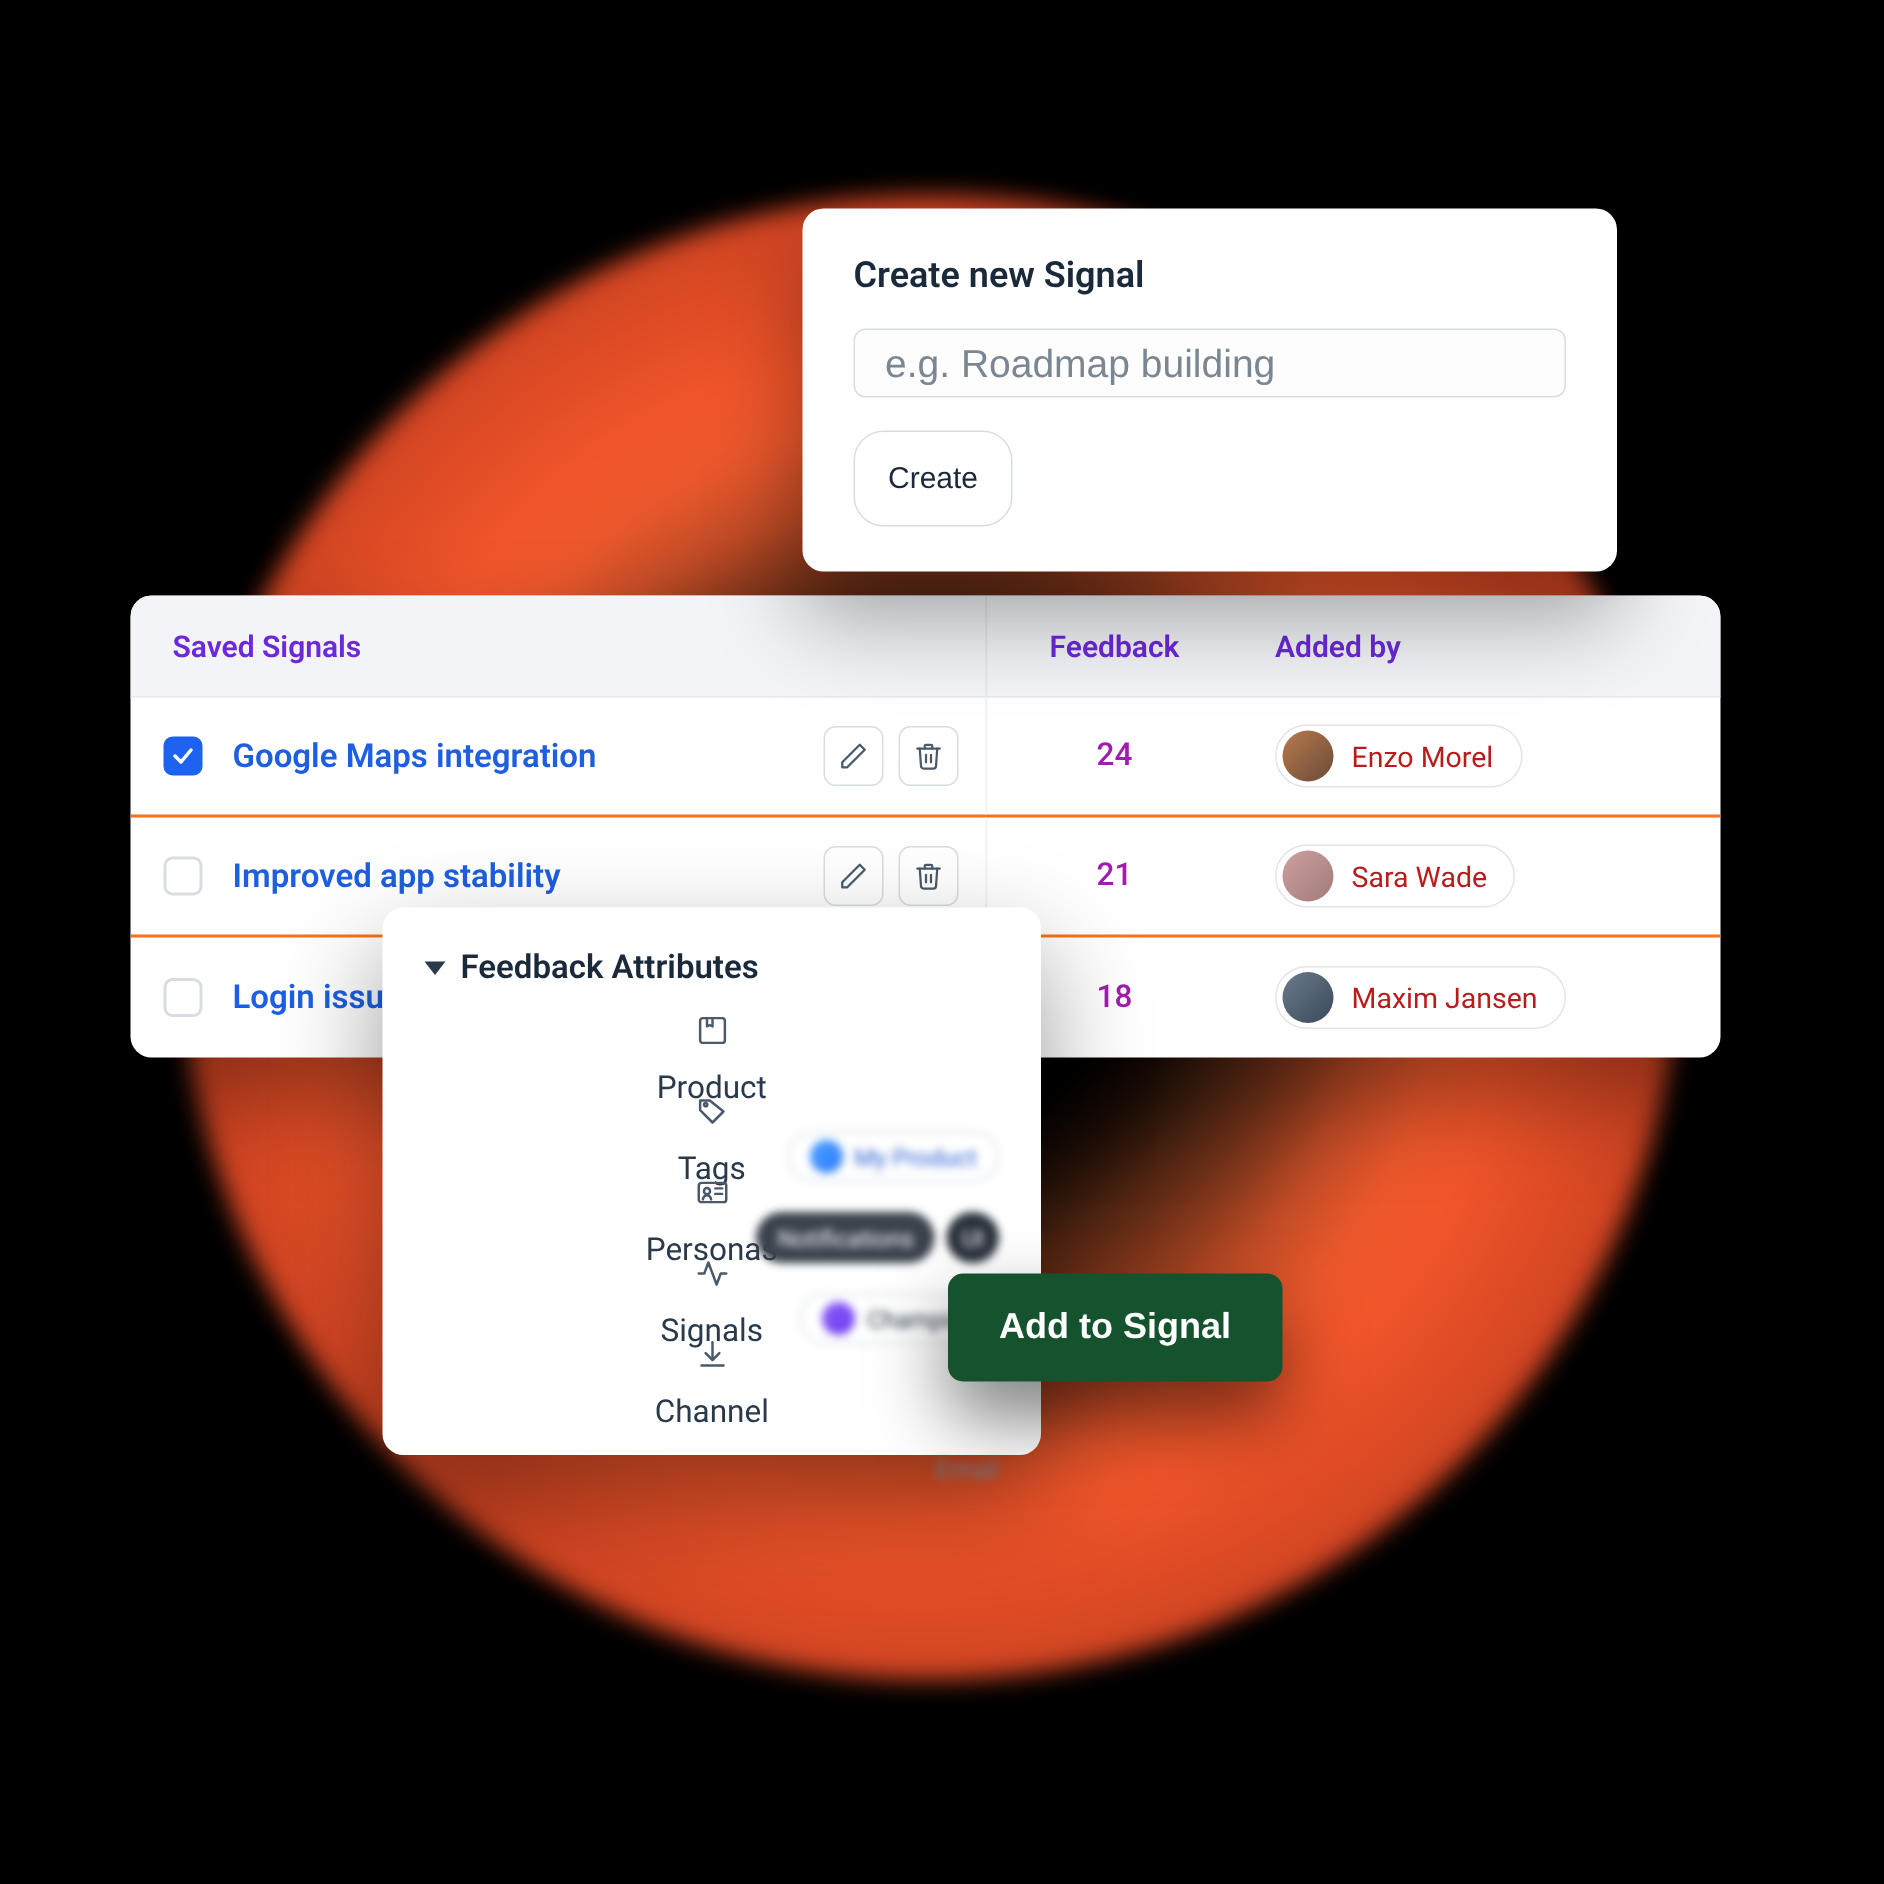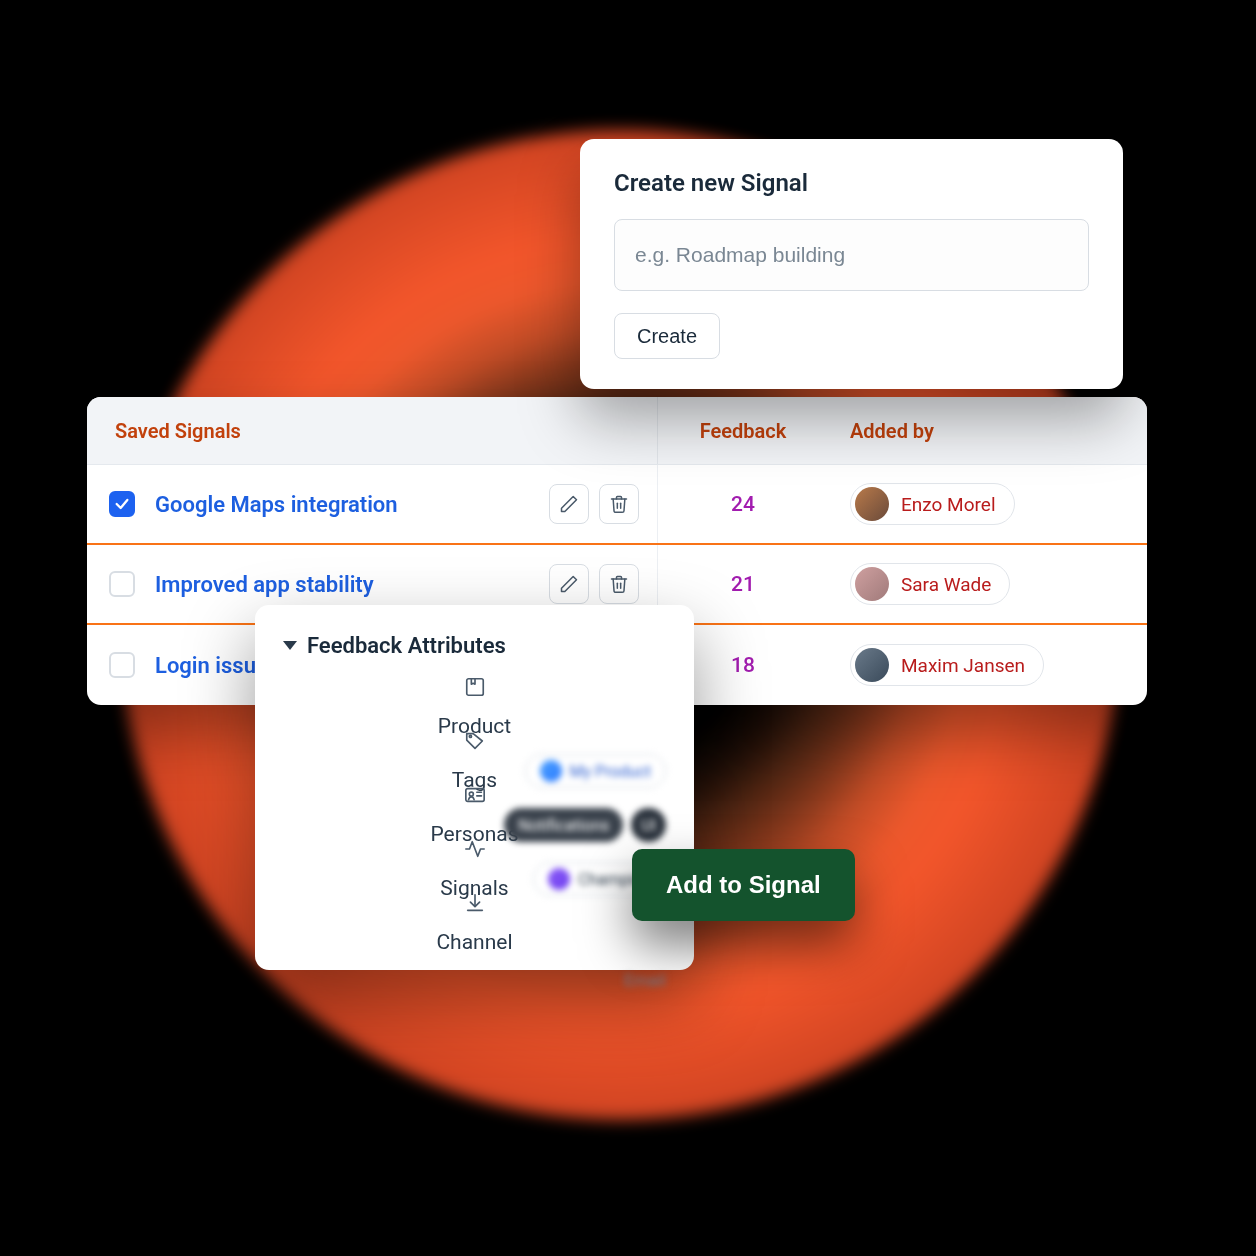--- a/index.html
+++ b/index.html
@@ -32,51 +32,51 @@
   .bg::after{
     content:"";
     position:absolute; inset:15%;
     border-radius:50%;
     background: radial-gradient(circle, rgba(0,0,0,0.9) 0%, rgba(0,0,0,0.6) 35%, rgba(0,0,0,0) 70%);
   }
 
   
   .create-card {
     position: absolute;
-    left: 580px; top: 139px;
+    left: 535px; top: 139px;
     width: 543px;
     background: #fff;
     border-radius: 14px;
     box-shadow: 0 30px 60px rgba(0,0,0,0.35);
     padding: 30px 34px 30px 34px;
     z-index: 5;
   }
   .create-title {
     font-size: 24px;
     font-weight: 600;
     color: #1a2a3a;
     margin-bottom: 22px;
   }
   .create-input {
     width: 100%;
-    height: 72px;
+    height: 46px;
     border: 1px solid #d8dde3;
     border-radius: 8px;
     padding: 0 20px;
-    font-size: 21px;
+    font-size: 26px;
     color: #333;
     background:#fdfdfd;
   }
   .create-input::placeholder { color: #7a8793; }
   .create-btn {
     margin-top: 22px;
-    height: 46px;
+    height: 64px;
     padding: 0 22px;
     border: 1px solid #d8dde3;
-    border-radius: 8px;
+    border-radius: 20px;
     background: #fff;
     font-size: 20px;
     font-weight: 500;
     color: #1a2a3a;
     cursor: pointer;
   }
 
   
   .table-card {
     position: absolute;
@@ -89,21 +89,21 @@
     z-index: 3;
   }
   .thead {
     display: flex;
     align-items: center;
     height: 68px;
     background: #f2f4f7;
     border-bottom: 1px solid #e5e9ee;
     font-size: 20px;
     font-weight: 600;
-    color: #c2410c;
+    color: #6d28d9;
   }
   .col-name   { flex: 0 0 570px; padding-left: 28px; }
   .col-sep    { width:1px; height:100%; background:#e1e5ea; }
   .col-fb     { flex: 0 0 170px; text-align:center; }
   .col-by     { flex: 1 1 auto; padding-left: 22px; }
 
   .trow {
     display:flex;
     align-items:center;
     height: 80px;

